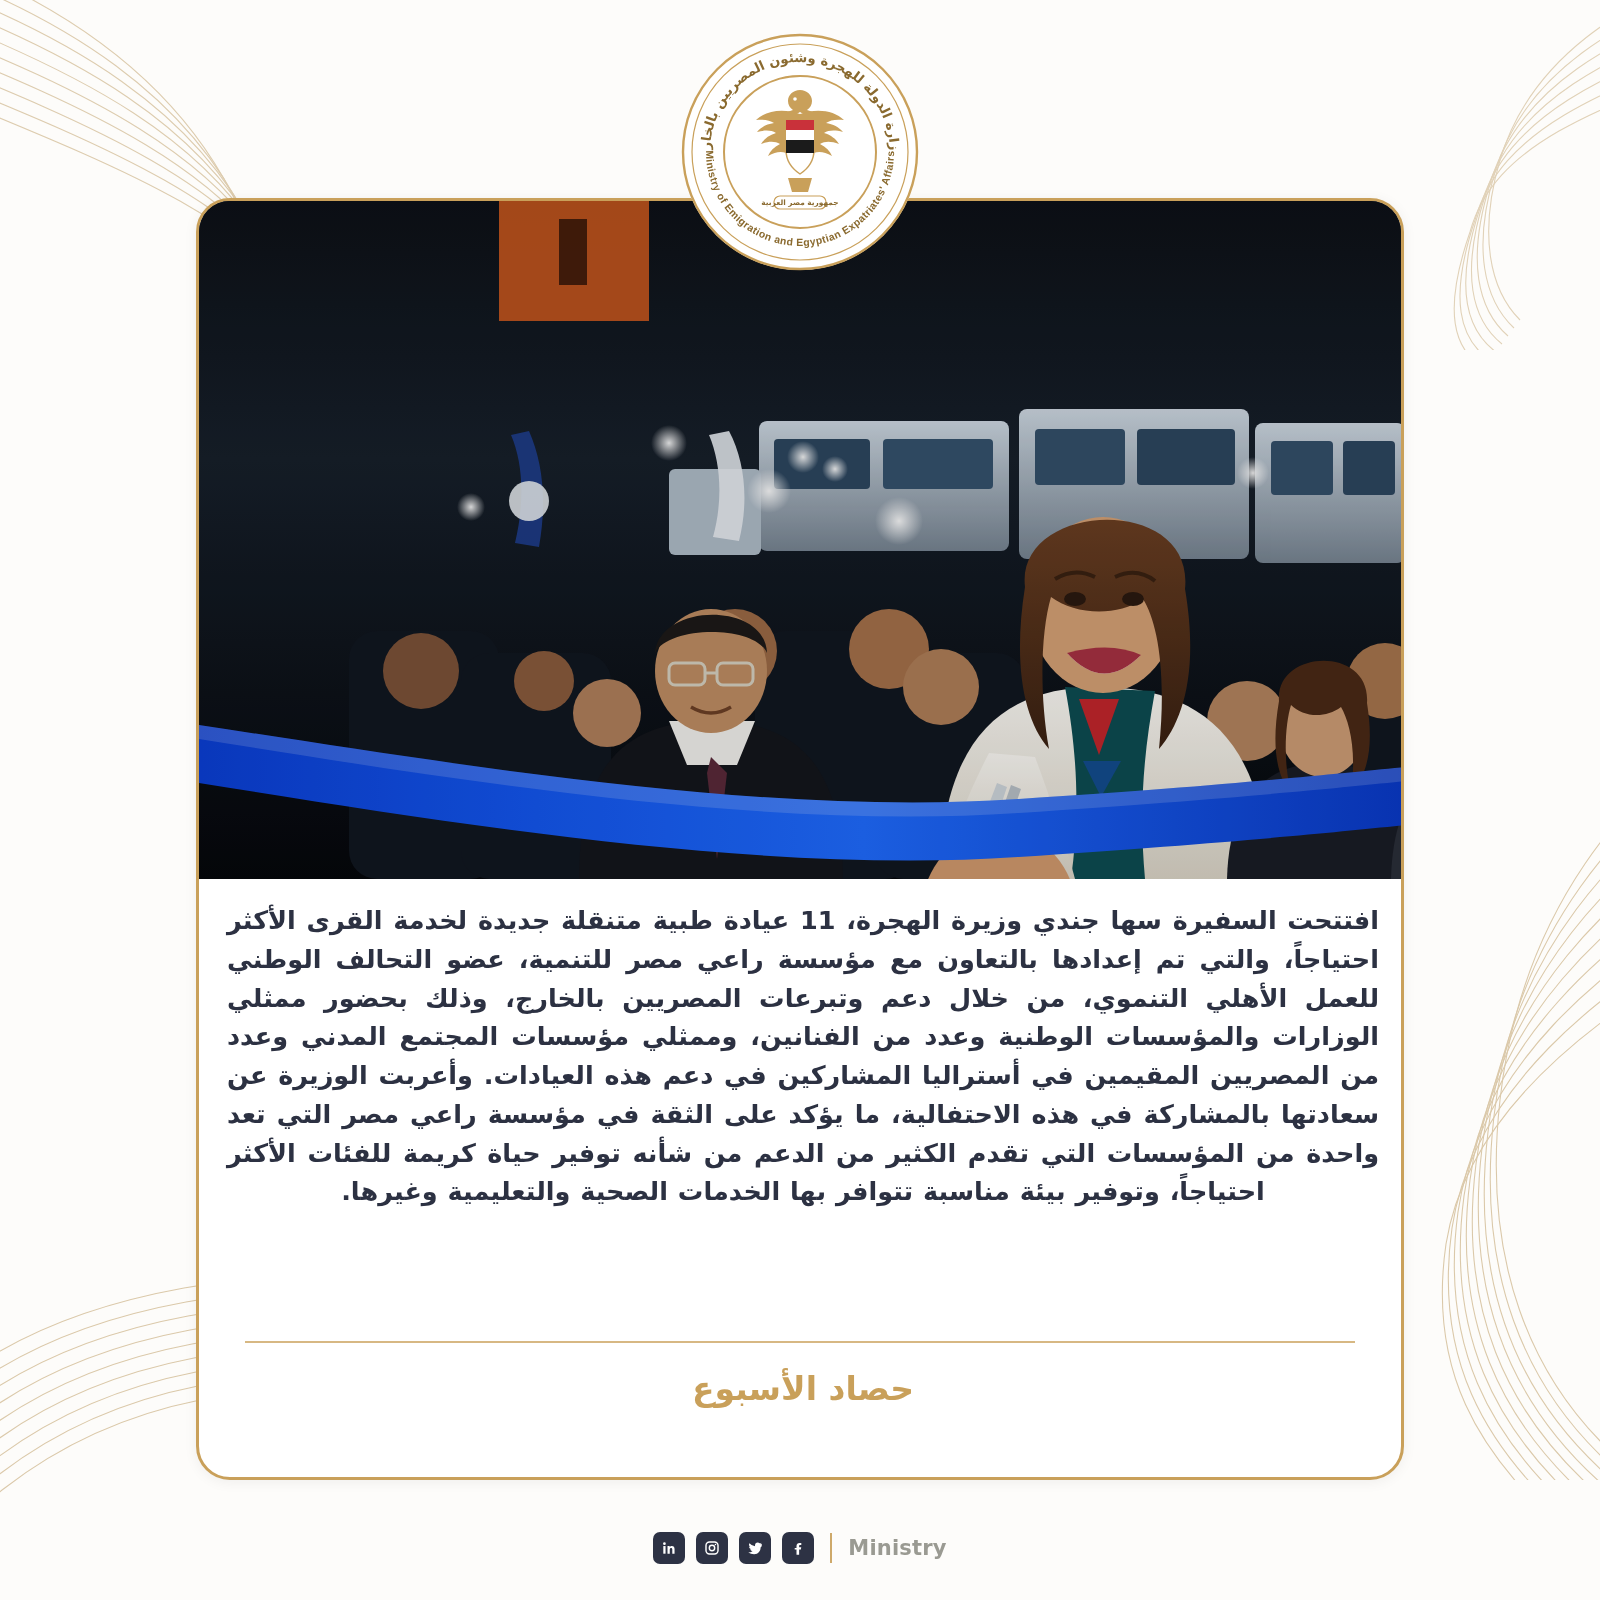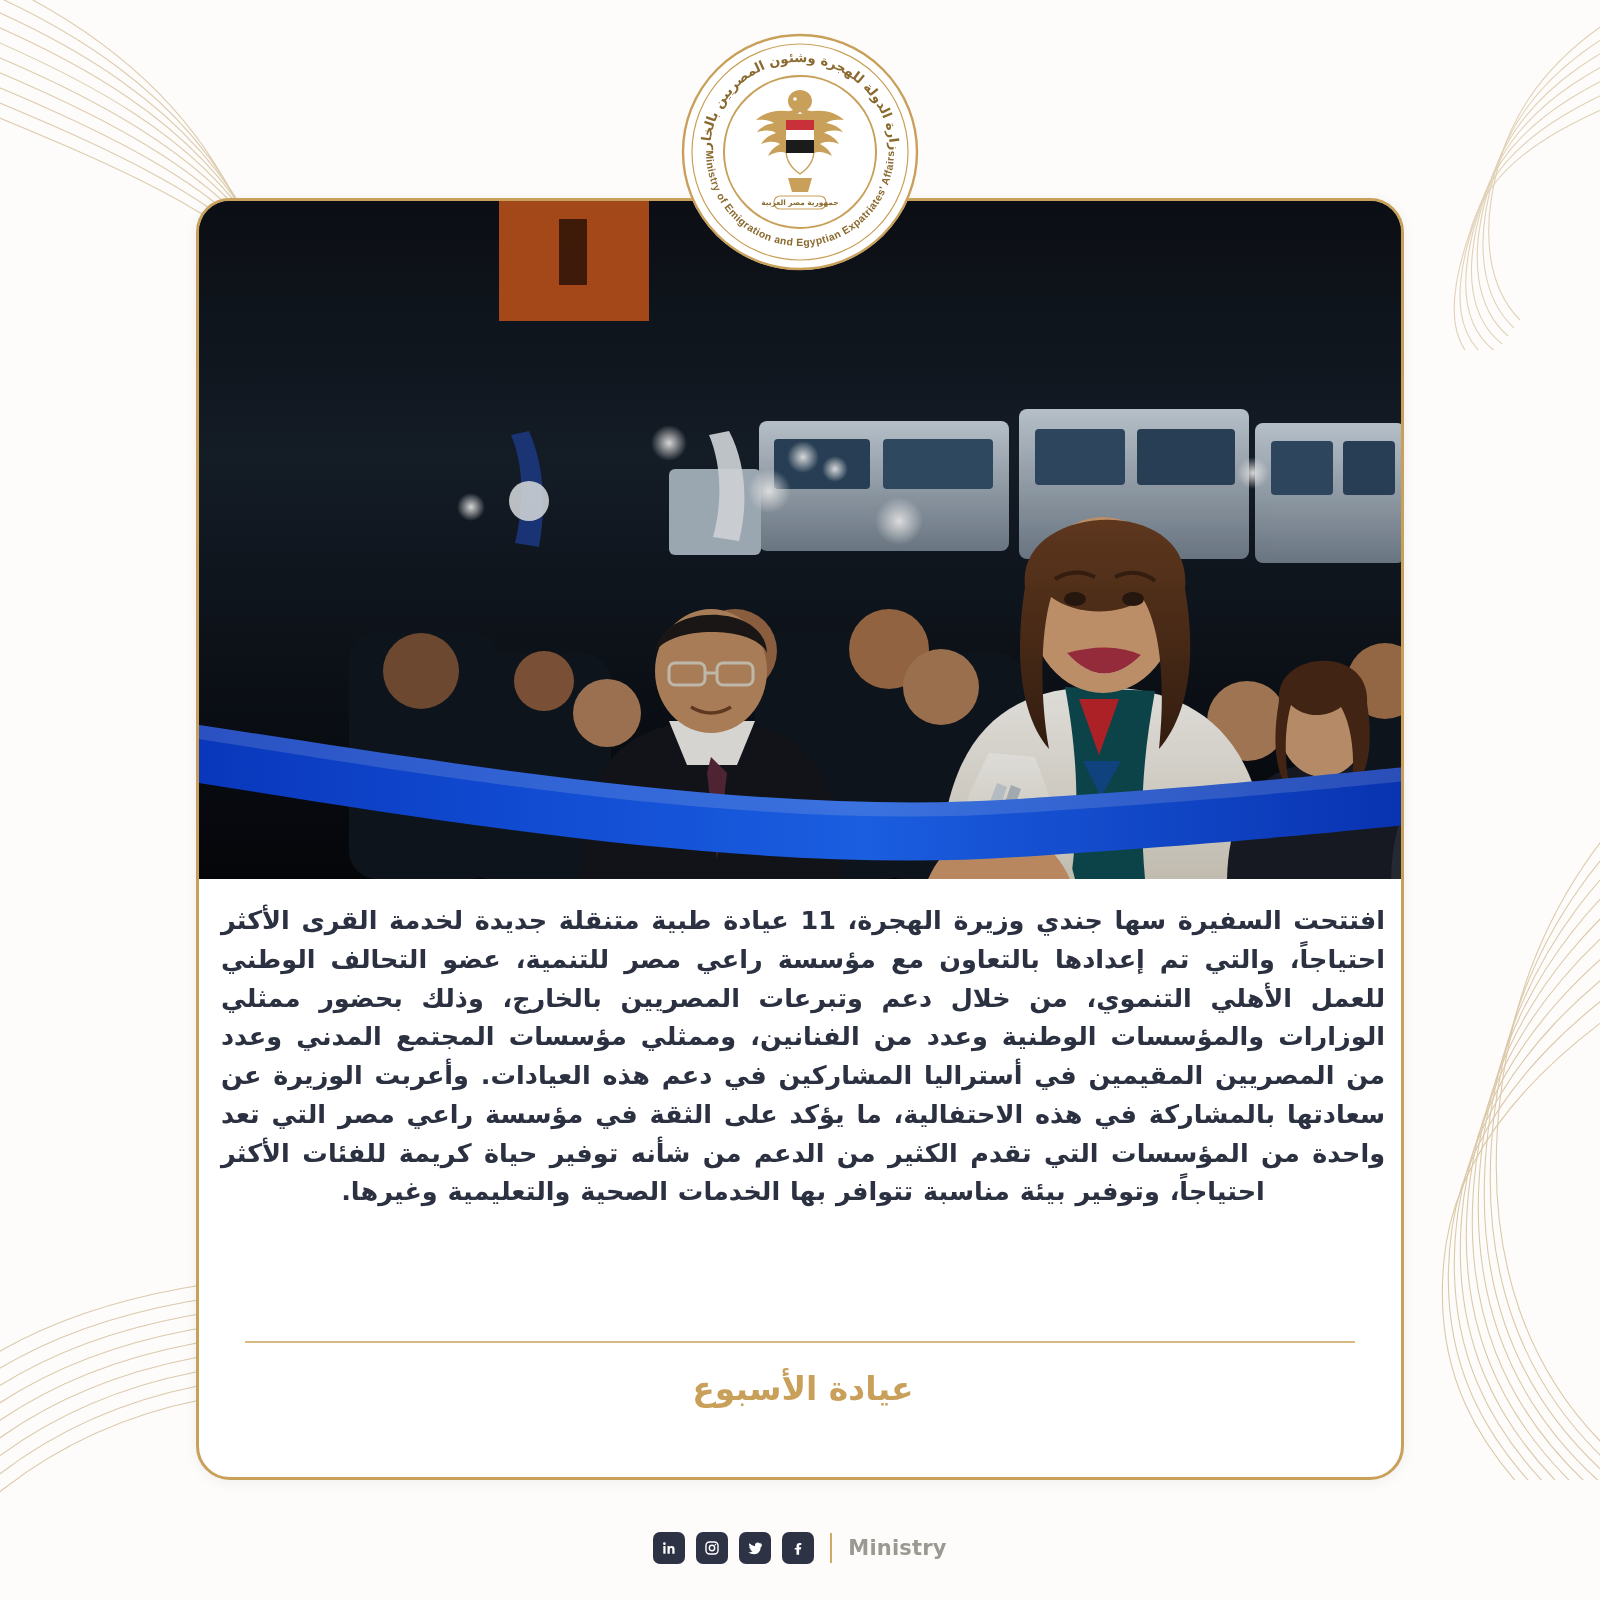--- a/index.html
+++ b/index.html
@@ -48,21 +48,21 @@
     left: 0; top: 0;
     width: 1208px; height: 678px;
     background: #0a0a10;
     overflow: hidden;
   }
   .photo-inner { position: absolute; inset: 0; }
 
   .body-text {
     position: absolute;
     top: 700px; left: 0; width: 1208px;
-    padding: 0 22px;
+    padding: 0 28px;
     direction: rtl;
     text-align: justify;
     text-align-last: center;
     font-weight: bold;
     font-size: 25.5px;
     line-height: 1.52;
     color: #2c3142;
     letter-spacing: 0px;
     word-spacing: 1px;
   }
@@ -343,21 +343,21 @@
         <path d="M0,524 C240,560 560,616 820,598 C1040,584 1140,572 1208,566 L1208,580 C1130,588 1030,598 820,612 C560,630 240,576 0,538 Z" fill="#ffffff" opacity="0.16"></path>
 
         <rect x="0" y="0" width="1208" height="678" fill="#000" opacity="0.12"></rect>
       </svg>
     </div>
 
     <div class="body-text">افتتحت السفيرة سها جندي وزيرة الهجرة، 11 عيادة طبية متنقلة جديدة لخدمة القرى الأكثر احتياجاً، والتي تم إعدادها بالتعاون مع مؤسسة راعي مصر للتنمية، عضو التحالف الوطني للعمل الأهلي التنموي، من خلال دعم وتبرعات المصريين بالخارج، وذلك بحضور ممثلي الوزارات والمؤسسات الوطنية وعدد من الفنانين، وممثلي مؤسسات المجتمع المدني وعدد من المصريين المقيمين في أستراليا المشاركين في دعم هذه العيادات. وأعربت الوزيرة عن سعادتها بالمشاركة في هذه الاحتفالية، ما يؤكد على الثقة في مؤسسة راعي مصر التي تعد واحدة من المؤسسات التي تقدم الكثير من الدعم من شأنه توفير حياة كريمة للفئات الأكثر احتياجاً، وتوفير بيئة مناسبة تتوافر بها الخدمات الصحية والتعليمية وغيرها.</div>
 
     <div class="divider"></div>
 
-    <div class="footer-label">عيادة الأسبوع</div>
+    <div class="footer-label">حصاد الأسبوع</div>
   </div>
 
   <div class="bottom-bar">
     <div class="handle">Ministry</div>
     <div class="vsep"></div>
     <div class="social">
       <a class="sicon">
         <svg viewBox="0 0 24 24" width="18" height="18" fill="#ffffff" aria-hidden="true">
           <path d="M13.5 21v-7h2.4l.4-2.9h-2.8V9.3c0-.8.2-1.4 1.4-1.4h1.5V5.3c-.3 0-1.3-.1-2.4-.1-2.4 0-4 1.4-4 4.1v2.8H7.6V14h2.4v7h3.5z"></path>
         </svg>

